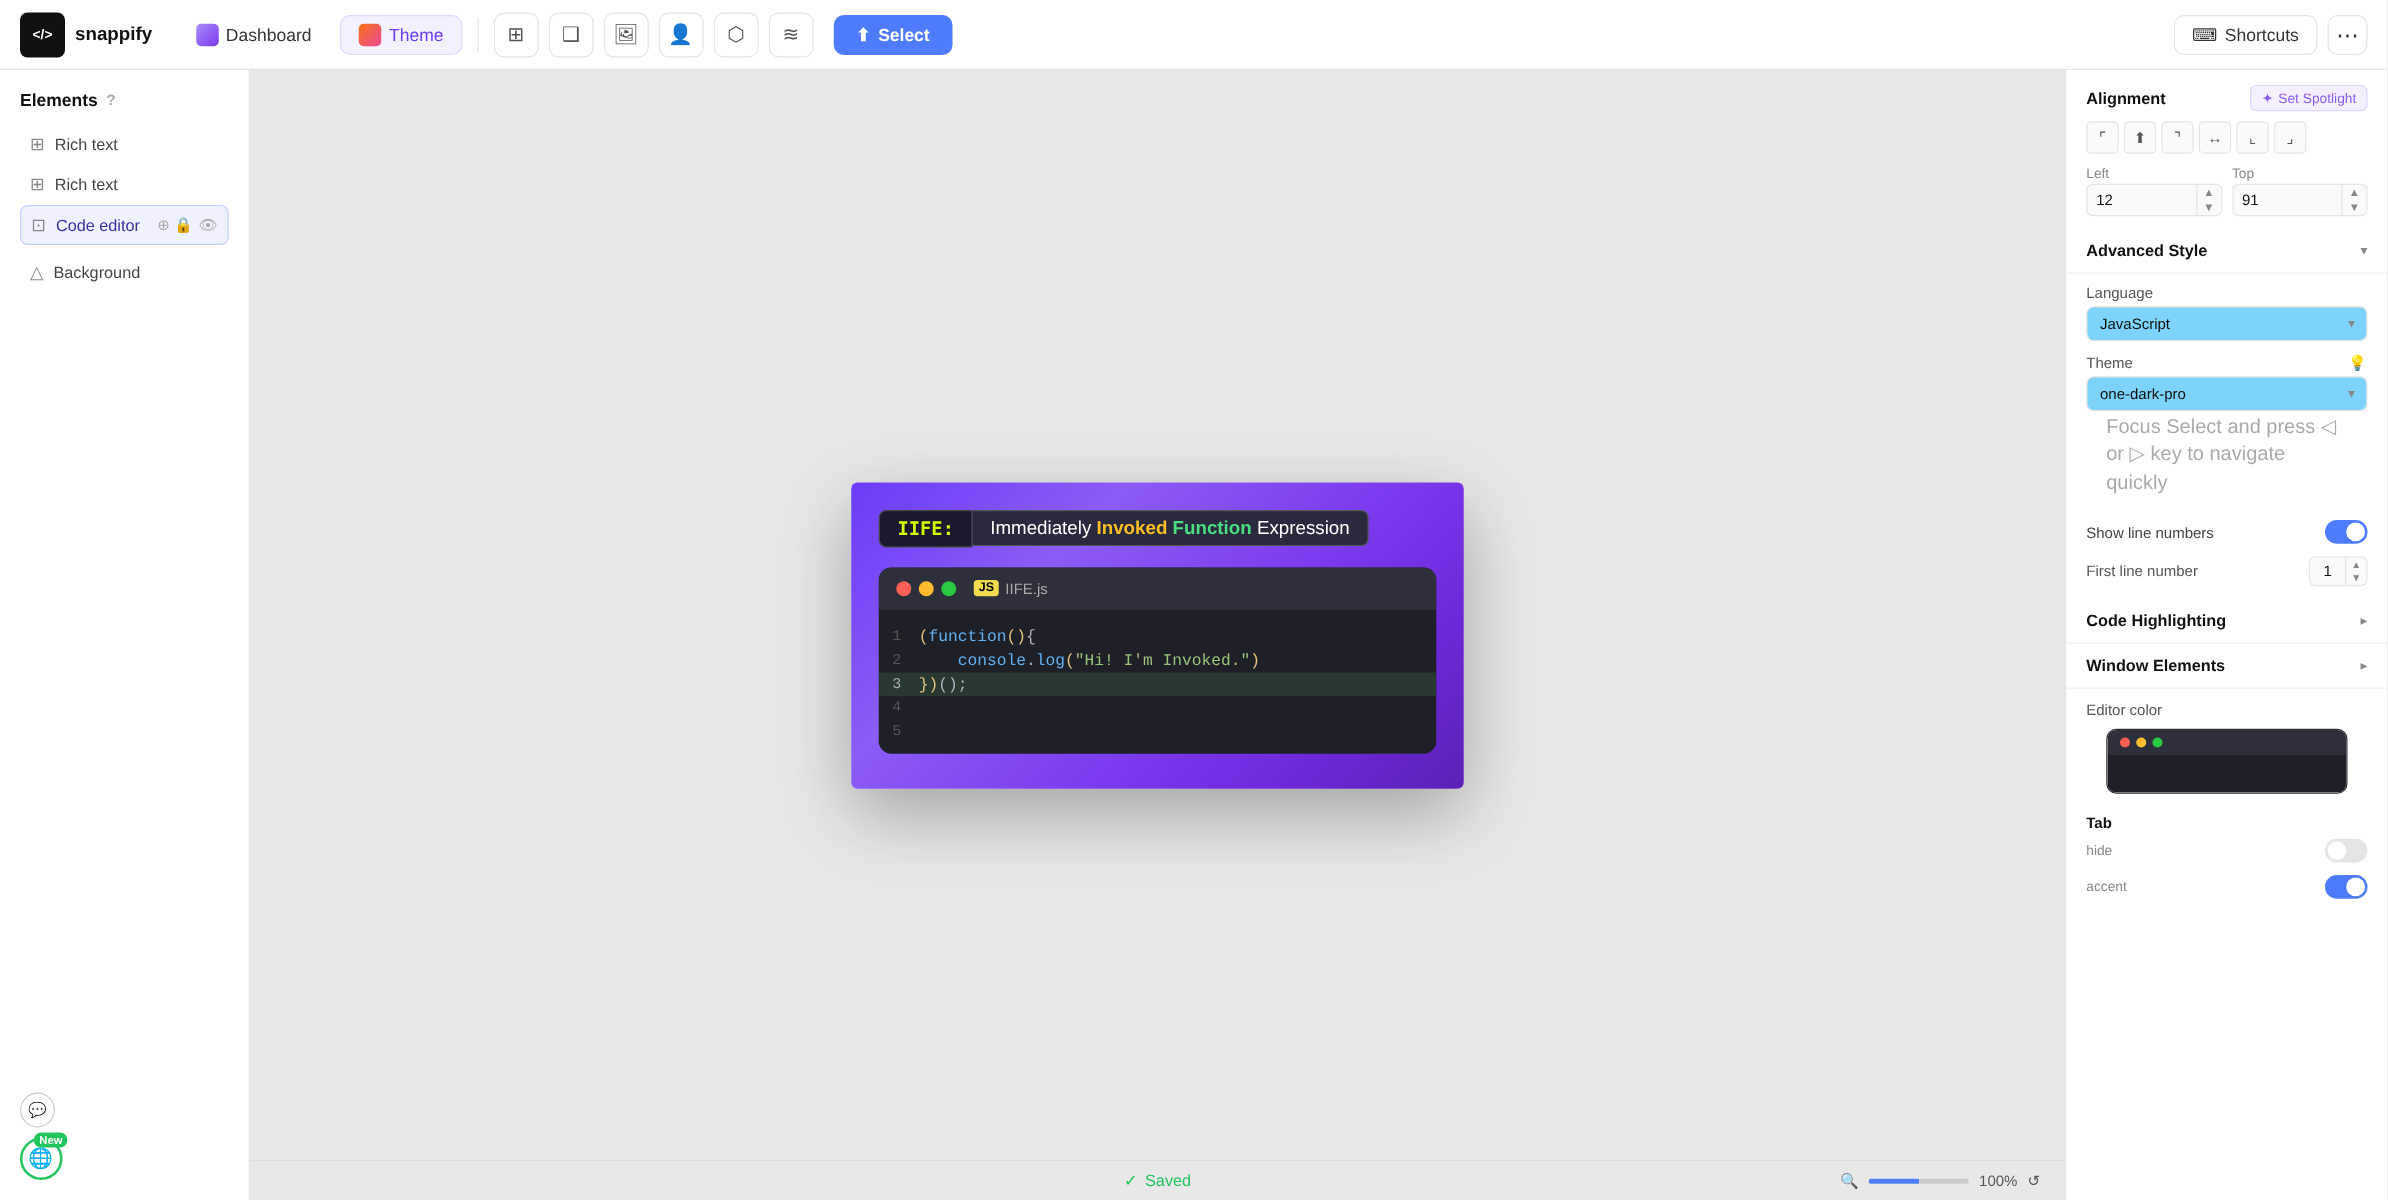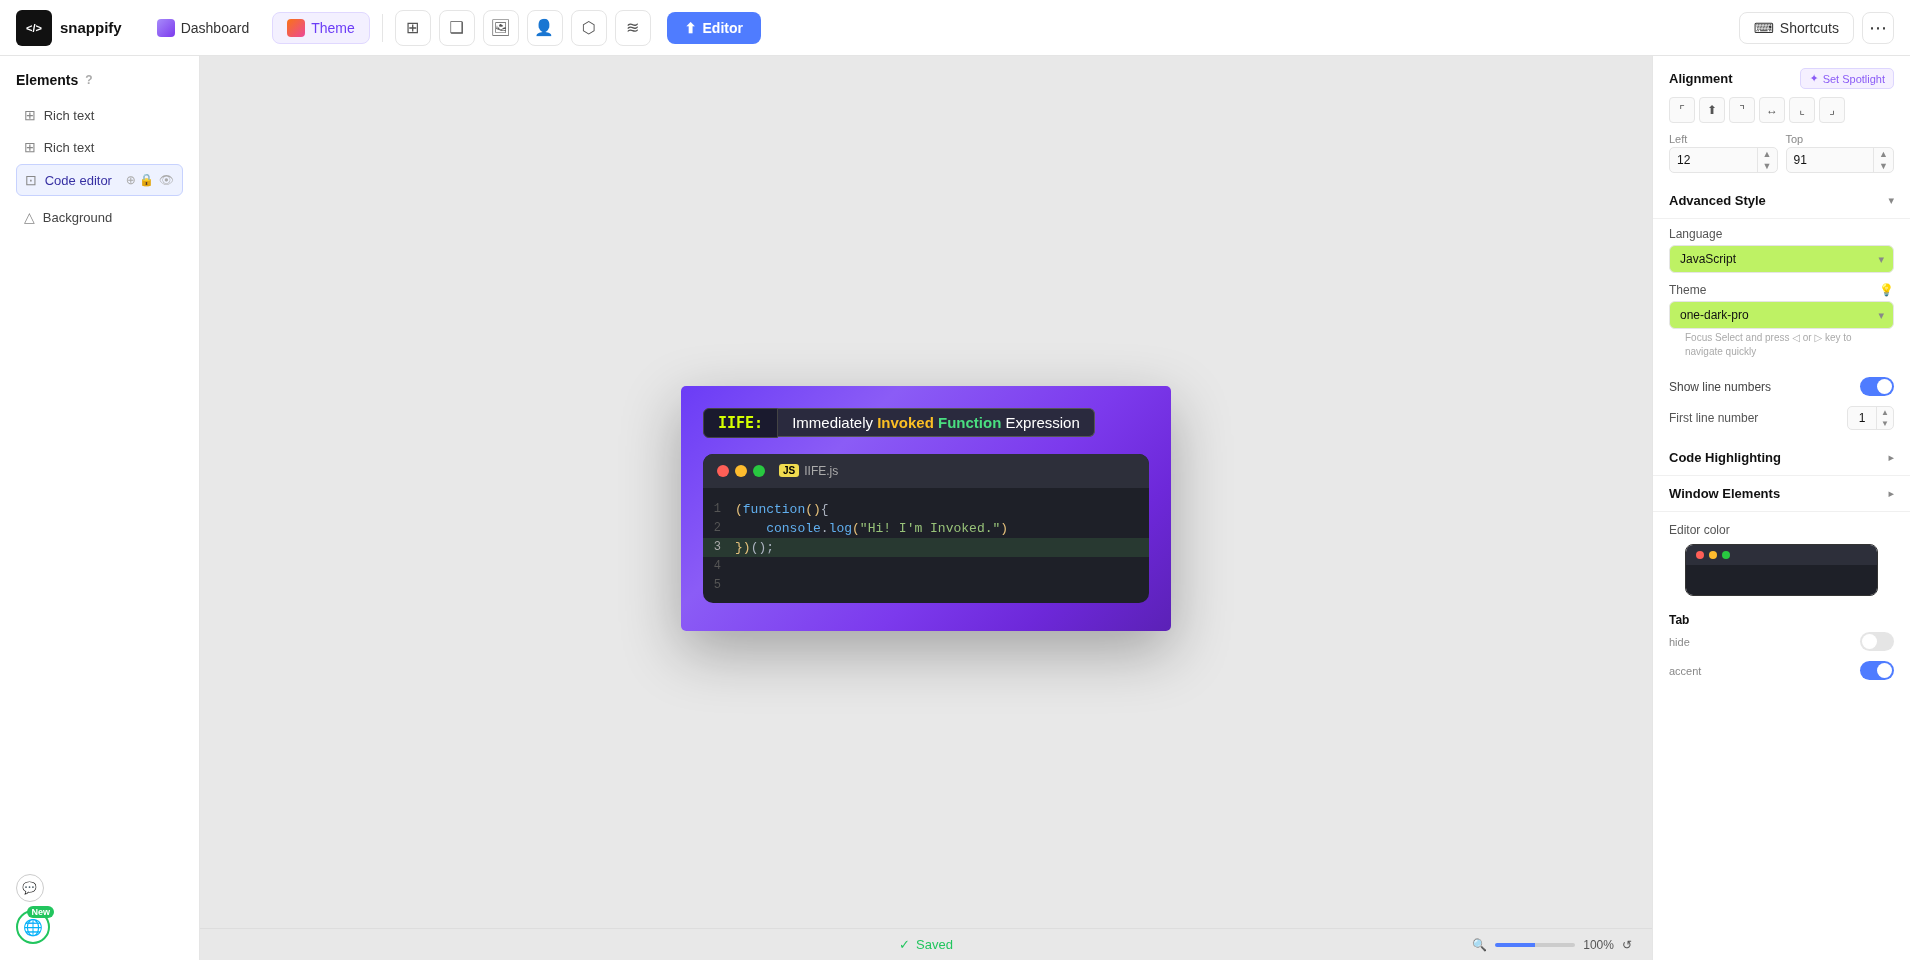--- a/index.html
+++ b/index.html
@@ -201,21 +201,21 @@
       display: flex; align-items: center; justify-content: space-between;
       padding: 10px 16px; cursor: pointer; border-bottom: 1px solid #f0f0f0;
     }
     .section-coll-title { font-size: 13px; font-weight: 700; color: #111; }
     .chevron { font-size: 11px; color: #888; }
     .rp-dropdown-wrap {
       position: relative; margin-top: 4px;
     }
     .rp-dropdown-wrap select {
       width: 100%; border: 1px solid #e5e5e5; border-radius: 6px;
-      padding: 6px 10px; font-size: 12px; background: #bef264;
+      padding: 6px 10px; font-size: 12px; background: #7dd3fc;
       color: #111; cursor: pointer; appearance: none;
     }
     .rp-dropdown-wrap::after {
       content: '▾'; position: absolute; right: 10px; top: 50%;
       transform: translateY(-50%); color: #888; pointer-events: none;
       font-size: 11px;
     }
 
     .toggle-row {
       display: flex; align-items: center; justify-content: space-between;
@@ -242,21 +242,21 @@
     .first-line-label { font-size: 12px; color: #555; }
     .first-line-input {
       border: 1px solid #e5e5e5; border-radius: 5px;
       display: flex; align-items: center; overflow: hidden;
       background: #fafafa; margin-left: auto;
     }
     .first-line-val { padding: 3px 7px; font-size: 12px; color: #111; min-width: 28px; text-align: center; }
     .first-line-arrows { display: flex; flex-direction: column; border-left: 1px solid #e5e5e5; }
     .fla { padding: 1px 4px; font-size: 8px; color: #888; cursor: pointer; }
 
-    .hint-text { font-size: 10px; color: #aaa; padding: 2px 16px 8px; line-height: 1.4; }
+    .hint-text { font-size: 16px; color: #aaa; padding: 2px 16px 8px; line-height: 1.4; }
 
     
     .editor-color-preview {
       margin: 6px 16px; border-radius: 8px; overflow: hidden;
       border: 1px solid #333;
     }
     .ecp-bar {
       background: #2d2f3a; padding: 6px 10px;
       display: flex; align-items: center; gap: 5px;
     }
@@ -324,21 +324,21 @@
 
   <button class="topbar-icon-btn" title="Layout">⊞</button>
   <button class="topbar-icon-btn" title="Component">❑</button>
   <button class="topbar-icon-btn" title="Image">🖼</button>
   <button class="topbar-icon-btn" title="User">👤</button>
   <button class="topbar-icon-btn" title="Shapes">⬡</button>
   <button class="topbar-icon-btn" title="Settings">≋</button>
 
   <button class="export-btn">
     <span>⬆</span>
-    <span>Editor</span>
+    <span>Select</span>
   </button>
 
   <div class="topbar-right">
     <button class="shortcuts-btn">
       <span>⌨</span>
       <span>Shortcuts</span>
     </button>
     <button class="more-btn">
       <span>⋯</span>
     </button>

